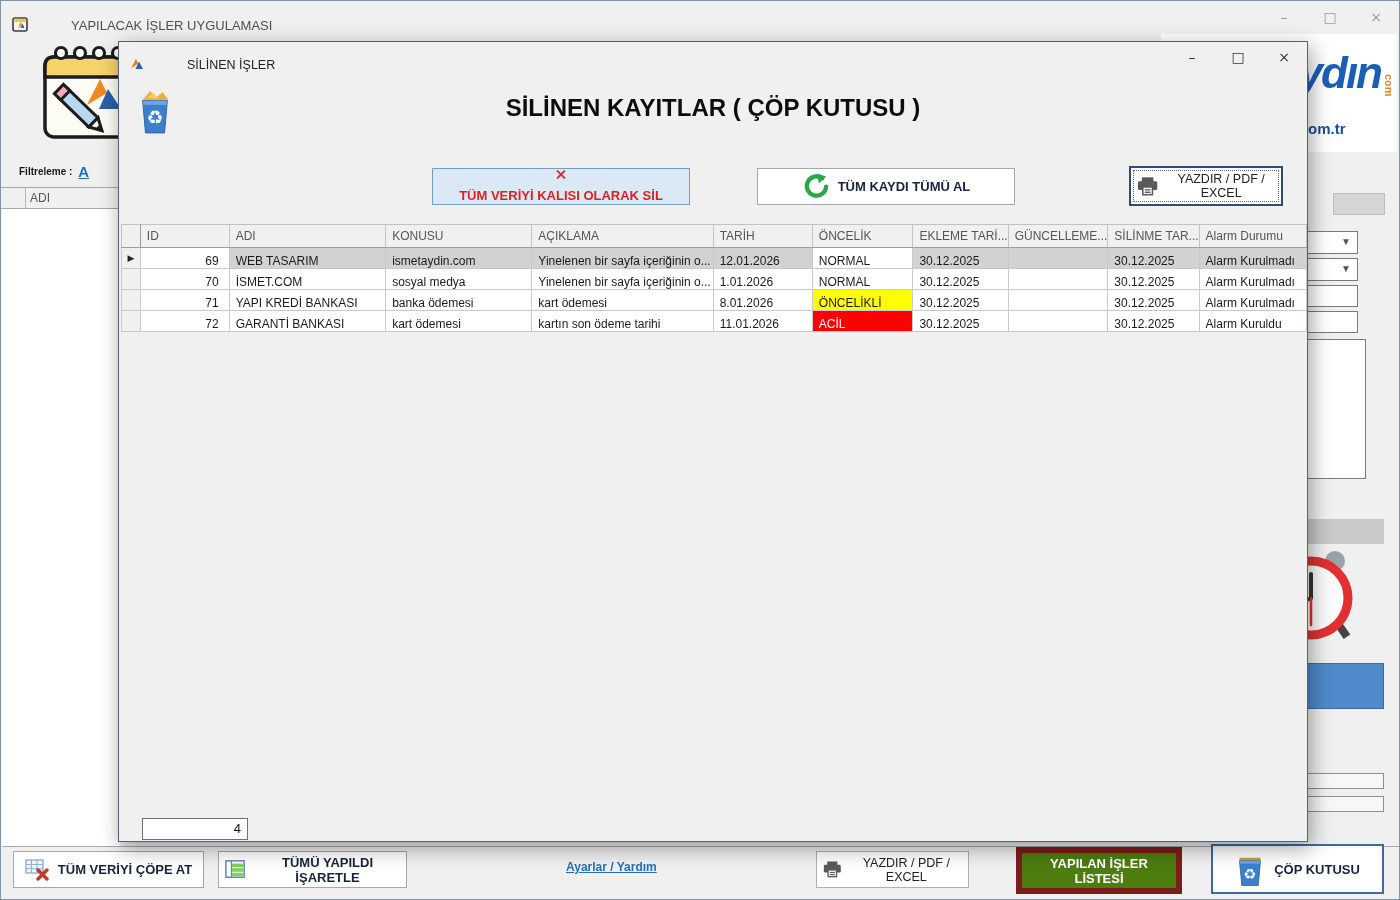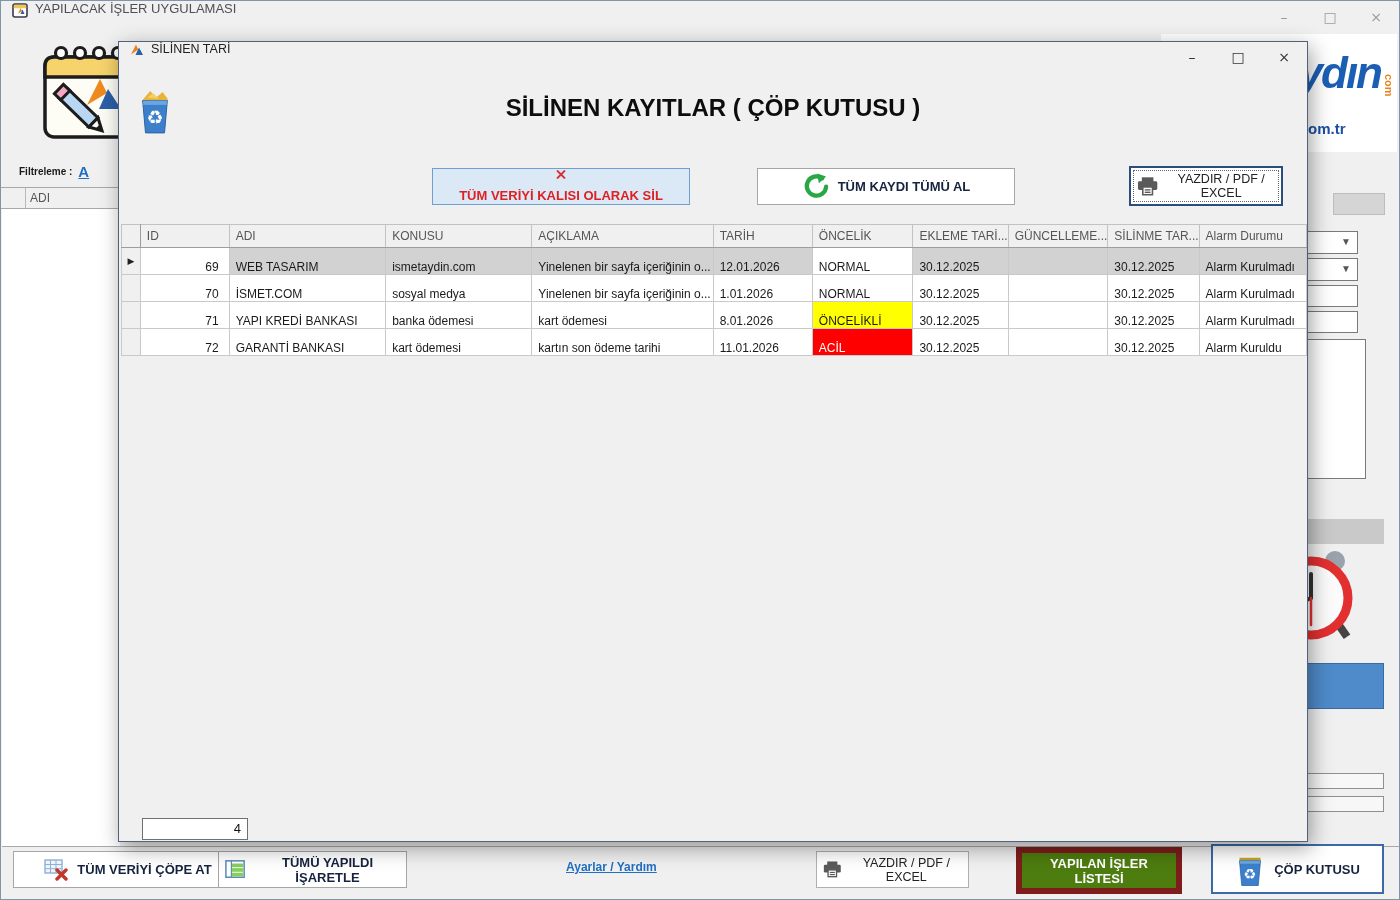--- a/index.html
+++ b/index.html
@@ -1,21 +1,21 @@
 <!DOCTYPE html>
 <html><head>
 <meta charset="utf-8">
 <style>
   html,body{margin:0;padding:0;background:#444;font-family:"Liberation Sans",sans-serif;}
   #stage{position:relative;width:1400px;height:900px;background:#f0f0f0;overflow:hidden;
          border:1px solid #7f95ab;box-sizing:border-box;}
   .abs{position:absolute;}
 
   
-  .titlebar{display:flex;align-items:flex-start;background:#f0f0f0;}
+  .titlebar{display:flex;align-items:flex-end;background:#f0f0f0;gap:36px;}
   .tb-icon{margin:0 6px 0 10px;display:flex;align-items:center;}
   .tb-text{font-size:13px;color:#4f4f55;}
   .tb-controls{margin-left:auto;display:flex;height:100%;}
   .tb-btn{width:46px;height:100%;display:flex;align-items:center;justify-content:center;
           font-size:14px;font-family:"DejaVu Sans",sans-serif;}
   .main-ctrl{color:#9a9a9a;}
   .dlg-ctrl{color:#333;}
 
   
   .btn{position:absolute;display:flex;align-items:center;justify-content:center;gap:9px;
@@ -62,21 +62,21 @@
   .btn-restore{left:638px;top:126px;width:258px;height:37px;}
   .btn-print-dlg{left:1010px;top:124px;width:154px;height:40px;font-weight:normal;font-size:12.5px;
        color:#222;border:2px solid #2b4d7e;outline:1px dotted #666;outline-offset:-5px;}
 
   
   .grid{position:absolute;left:2px;top:182px;border-collapse:collapse;table-layout:fixed;
        background:#d946ef;}
   .grid th{background:#f0f0f0;color:#555;font-size:12px;font-weight:normal;text-align:left;
        height:22px;padding:0 0 0 6px;border:1px solid #c2c2c2;border-bottom:1px solid #9d9d9d;
        overflow:hidden;white-space:nowrap;}
-  .grid td{height:21px;font-size:12px;color:#1a1a1a;padding:12px 2px 0 6px;background:#fff;
+  .grid td{height:21px;font-size:12px;color:#1a1a1a;padding:6px 2px 0 6px;background:#fff;
        border:1px solid #c9c9c9;overflow:hidden;white-space:nowrap;box-sizing:border-box;}
   .grid td.rowsel{background:#f0f0f0;text-align:center;padding:0;font-size:9px;color:#222;}
   .grid th.rowsel-h{border-right:1px solid #9d9d9d;}
   .grid td.cell-id{text-align:right;padding-right:10px;}
   .grid tr.selected td.sel-paint{background:#d2d2d2;}
 
   .count-box{left:23px;top:776px;width:106px;height:22px;background:#fff;border:1px solid #707070;
        box-sizing:border-box;font-size:13px;color:#111;text-align:right;line-height:20px;padding-right:6px;}
 </style>
 </head>
@@ -159,21 +159,21 @@
       <line x1="48" y1="52" x2="48" y2="28" stroke="#333" stroke-width="4" stroke-linecap="round"></line>
       <line x1="48" y1="52" x2="31" y2="60" stroke="#333" stroke-width="4" stroke-linecap="round"></line>
       <line x1="48" y1="52" x2="48" y2="79" stroke="#e23030" stroke-width="2.5" stroke-linecap="round"></line>
     </svg>
   </div>
   <div class="abs rs-bluebtn"></div>
   <div class="abs rs-small" style="left:1240px;top:772px;width:143px;height:16px;"></div>
   <div class="abs rs-small" style="left:1240px;top:795px;width:143px;height:16px;"></div>
 
   <div class="abs toolbar">
-    <button class="btn" style="left:11px;top:4px;width:230px;height:37px;">
+    <button class="btn" style="left:11px;top:4px;width:191px;height:37px;">
       <svg width="24" height="22" viewBox="0 0 24 22">
         <rect x="1" y="1" width="17" height="13" fill="#eef4fb" stroke="#8fb0d4" stroke-width="1.4"></rect>
         <line x1="6.5" y1="1" x2="6.5" y2="14" stroke="#8fb0d4" stroke-width="1"></line>
         <line x1="12" y1="1" x2="12" y2="14" stroke="#8fb0d4" stroke-width="1"></line>
         <line x1="1" y1="5.5" x2="18" y2="5.5" stroke="#8fb0d4" stroke-width="1"></line>
         <line x1="1" y1="9.7" x2="18" y2="9.7" stroke="#8fb0d4" stroke-width="1"></line>
         <line x1="13" y1="11" x2="22" y2="20" stroke="#c0392b" stroke-width="3.4" stroke-linecap="round"></line>
         <line x1="22" y1="11" x2="13" y2="20" stroke="#c0392b" stroke-width="3.4" stroke-linecap="round"></line>
       </svg>
       <span>TÜM VERİYİ ÇÖPE AT</span>
@@ -219,21 +219,21 @@
   </div>
 
   <div class="abs dialog">
     <div class="titlebar">
       <span class="tb-icon">
         <svg width="16" height="16" viewBox="0 0 16 16">
           <polygon points="2,12.5 7,2.5 9.2,7.5" fill="#e8821e"></polygon>
           <polygon points="6.5,13 10,5.5 14,13" fill="#2b5fa8"></polygon>
         </svg>
       </span>
-      <span class="tb-text" style="color:#222;font-size:12.5px;">SİLİNEN TARİ</span>
+      <span class="tb-text" style="color:#222;font-size:12.5px;">SİLİNEN İŞLER</span>
       <div class="tb-controls">
         <span class="tb-btn dlg-ctrl">–</span>
         <span class="tb-btn dlg-ctrl">□</span>
         <span class="tb-btn dlg-ctrl">×</span>
       </div>
     </div>
 
     <div class="abs" style="left:17px;top:46px;">
       <svg width="38" height="48" viewBox="0 0 40 50">
         <polygon points="8,11 15,3 21,10 28,4 34,12 6,14" fill="#e8b33a"></polygon>

